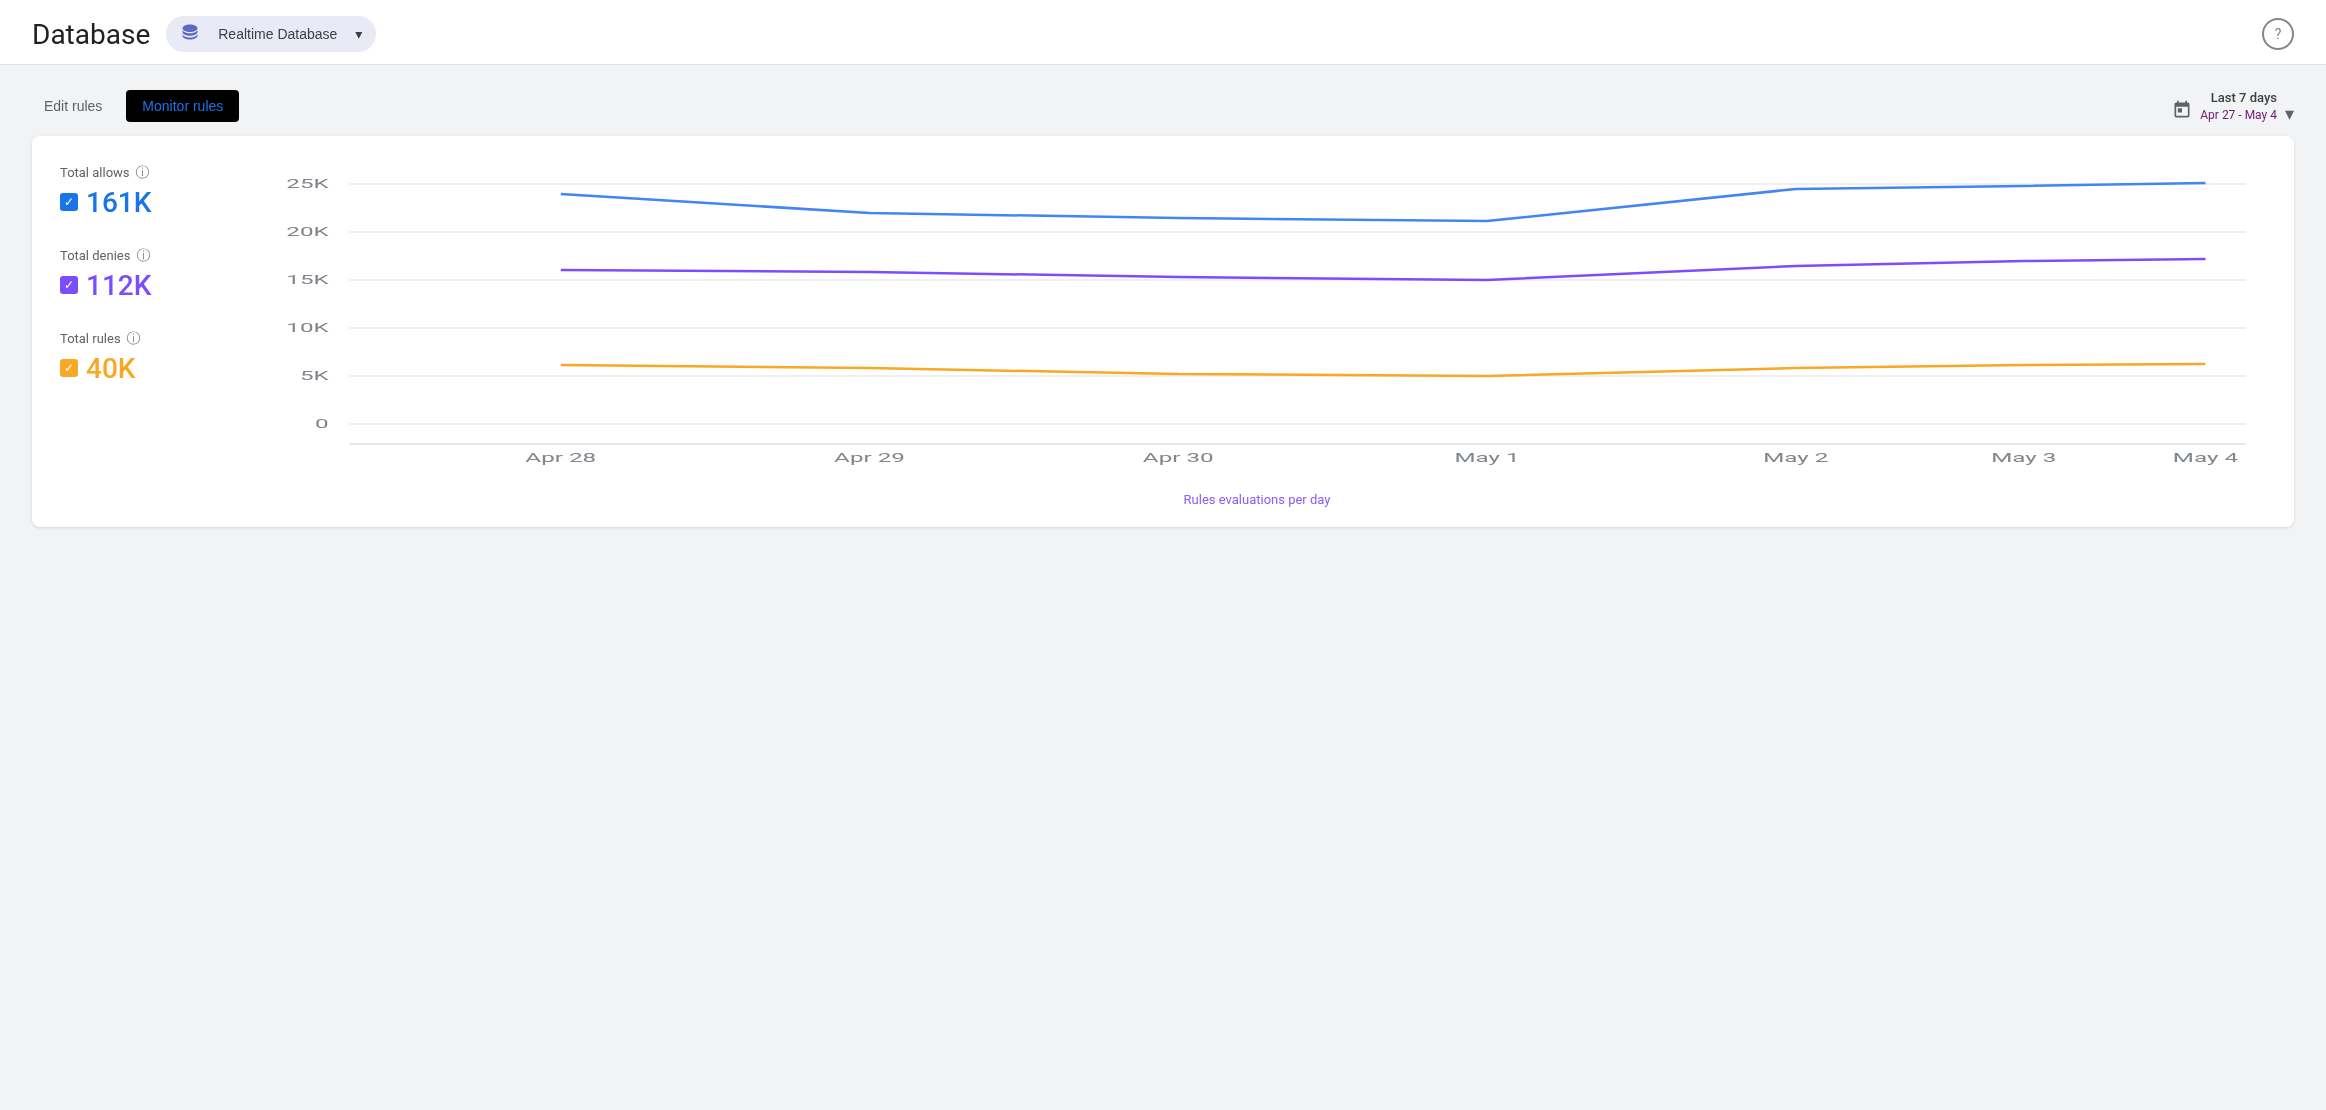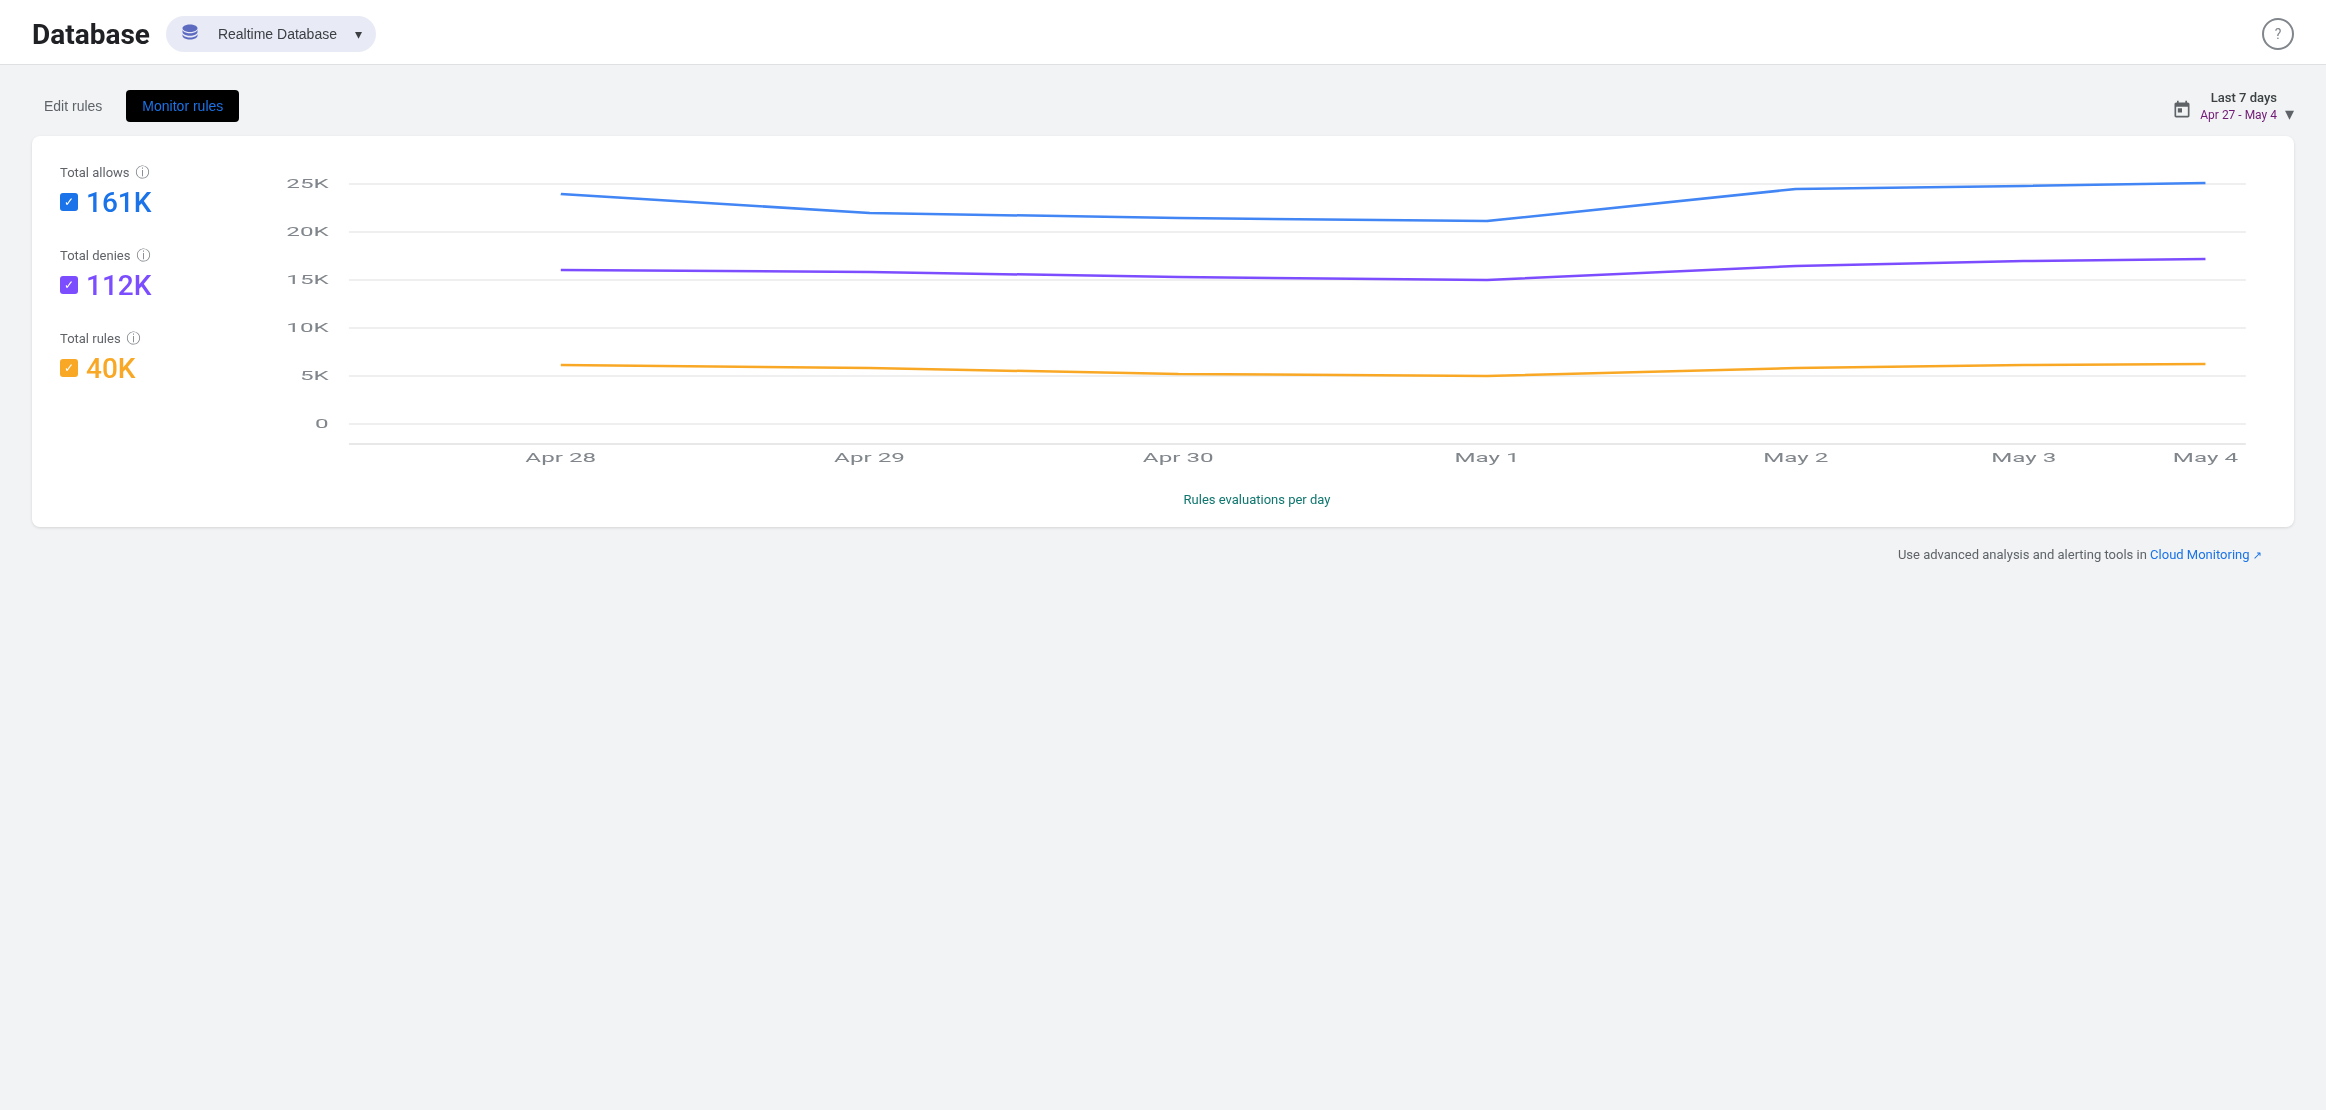--- a/index.html
+++ b/index.html
@@ -15,21 +15,21 @@
       border-bottom: 1px solid #e0e0e0;
     }
     .header-top {
       display: flex;
       align-items: center;
       gap: 16px;
       padding-bottom: 12px;
     }
     .page-title {
       font-size: 28px;
-      font-weight: 700;
+      font-weight: 400;
       color: #202124;
     }
     .db-selector {
       display: flex;
       align-items: center;
       gap: 18px;
       background: #e8eaf6;
       border: none;
       border-radius: 20px;
       padding: 6px 14px;
@@ -210,21 +210,21 @@
       flex: 1;
       position: relative;
     }
     .chart-svg-wrapper {
       width: 100%;
       height: 320px;
     }
     .x-axis-label {
       text-align: center;
       font-size: 13px;
-      color: #0f766e;
+      color: #8b5cf6;
       margin-top: 8px;
     }
     .footer-note {
       text-align: right;
       padding: 20px 32px 16px 0;
       font-size: 13px;
       color: #5f6368;
     }
     .footer-note a {
       color: #1a73e8;
@@ -348,18 +348,13 @@
             <polyline points="155,106 308,108 461,113 614,116 767,102 880,97 970,95" fill="none" stroke="#7c4dff" stroke-width="2.5" stroke-linejoin="round"></polyline>
 
             <polyline points="155,201 308,204 461,210 614,212 767,204 880,201 970,200" fill="none" stroke="#f9a825" stroke-width="2.5" stroke-linejoin="round"></polyline>
           </svg>
         </div>
         <div class="x-axis-label">Rules evaluations per day</div>
       </div>
     </div>
   </div>
 
-  <div class="footer-note">
-    <span>Use advanced analysis and alerting tools in</span>
-    <a href="#">Cloud Monitoring</a>
-    <span style="color:#1a73e8;font-size:11px;"> ↗</span>
-  </div>
 </div>
 
 </body></html>

